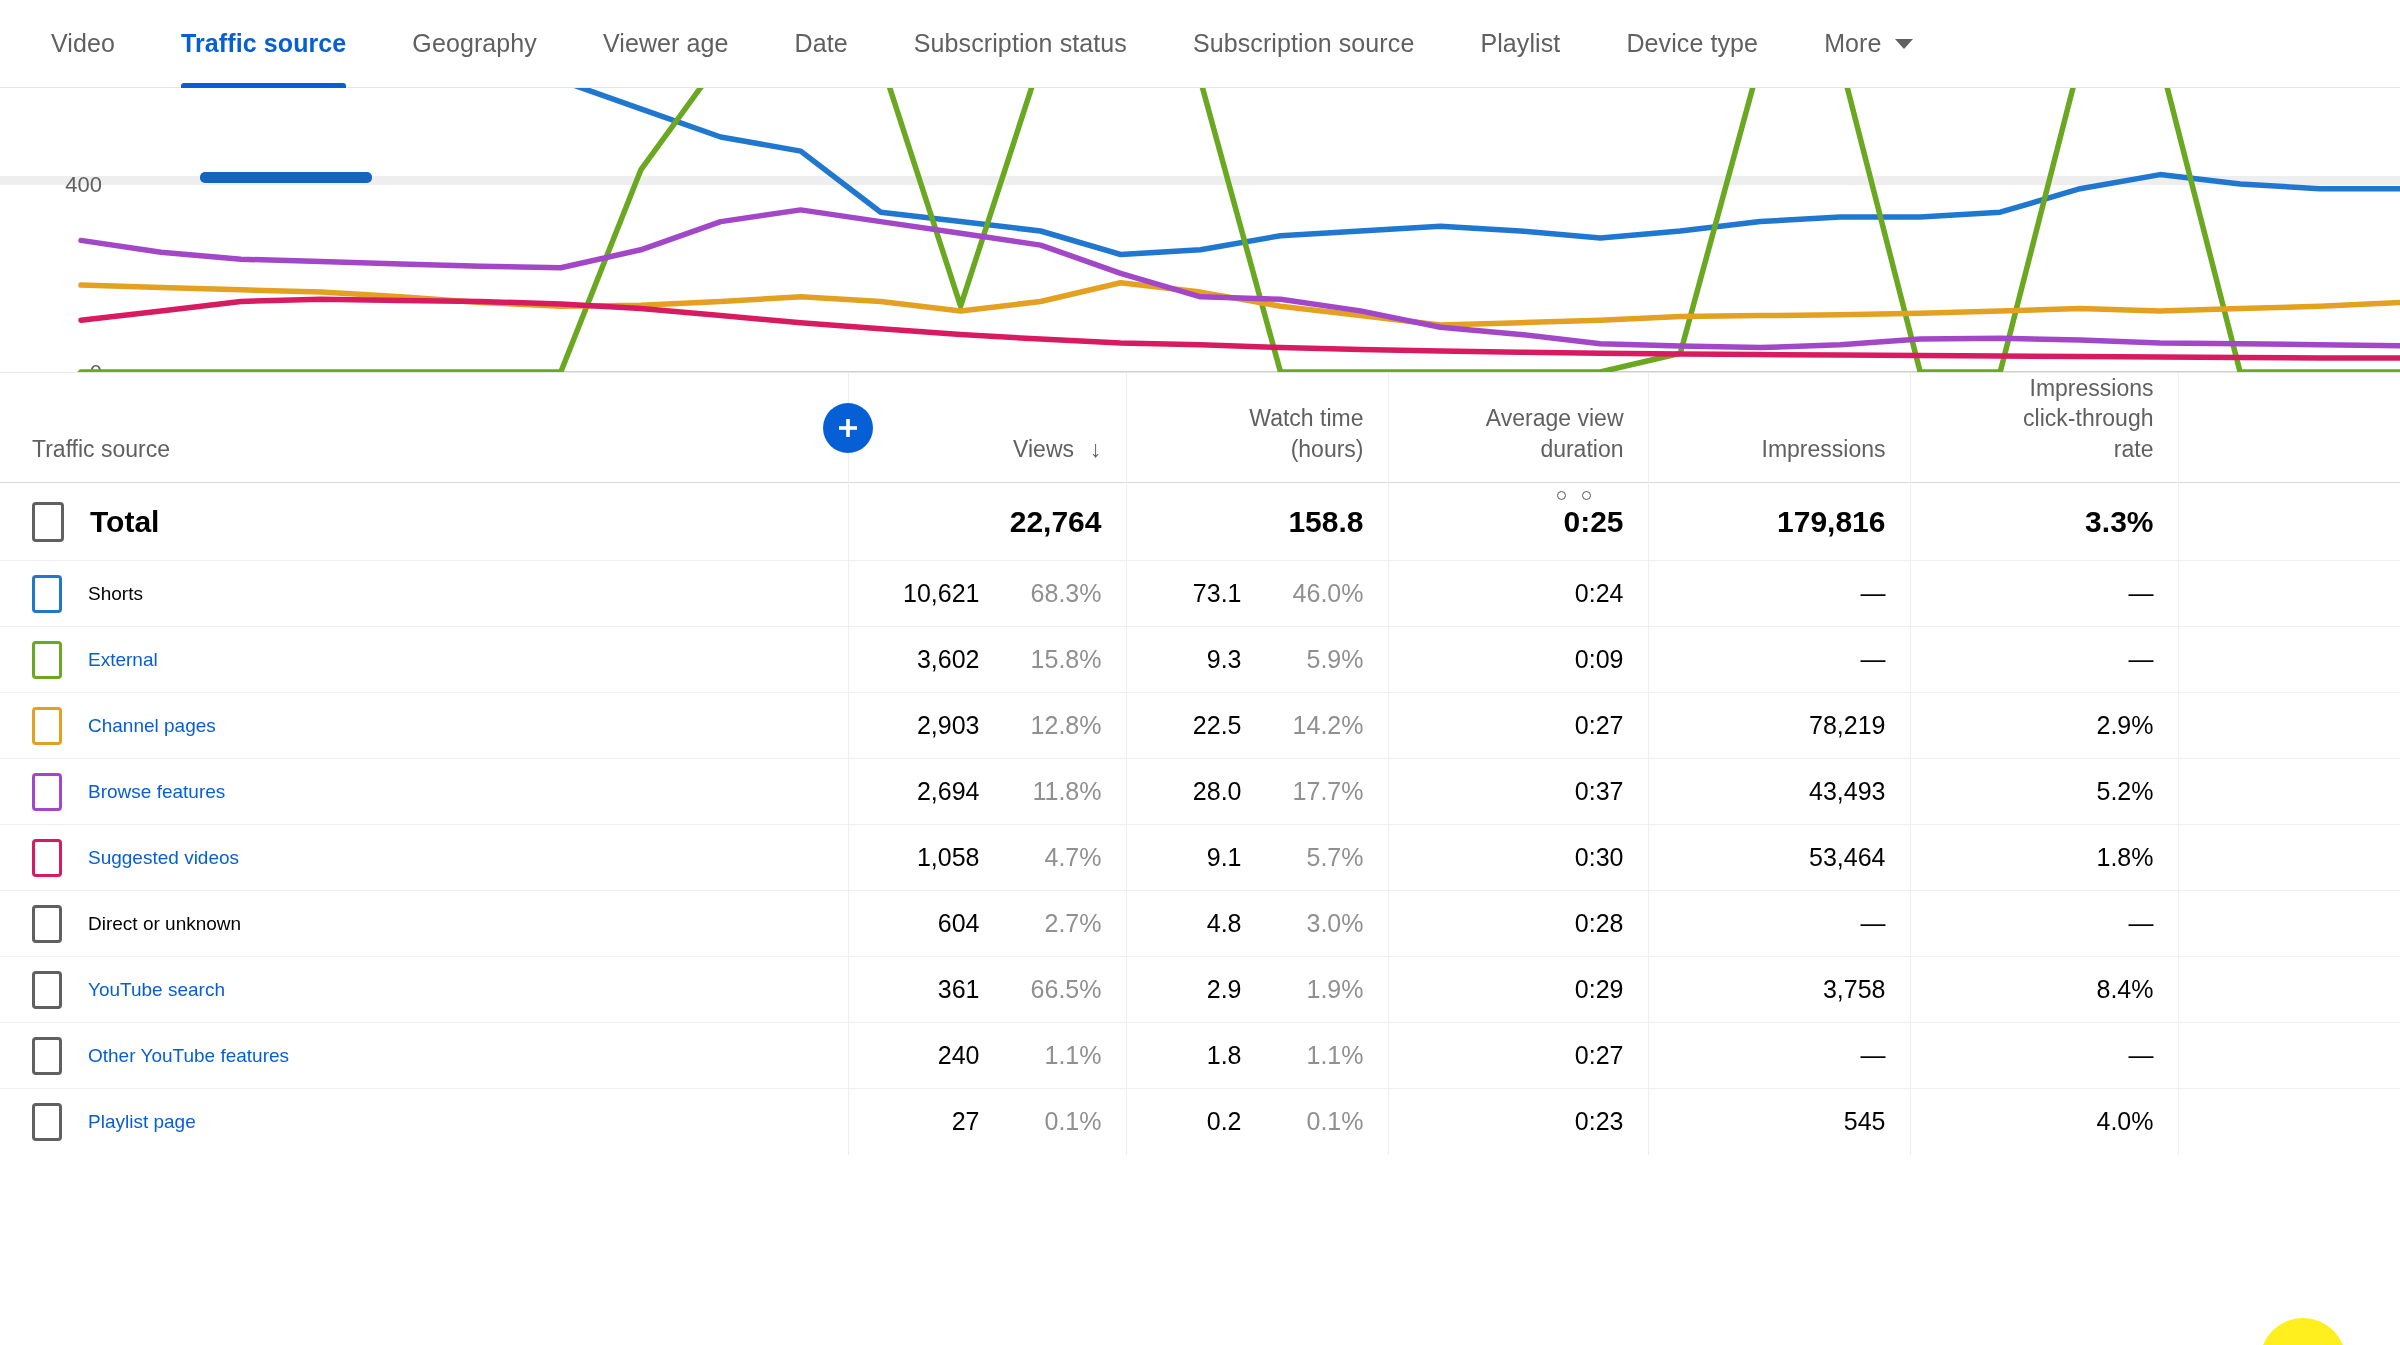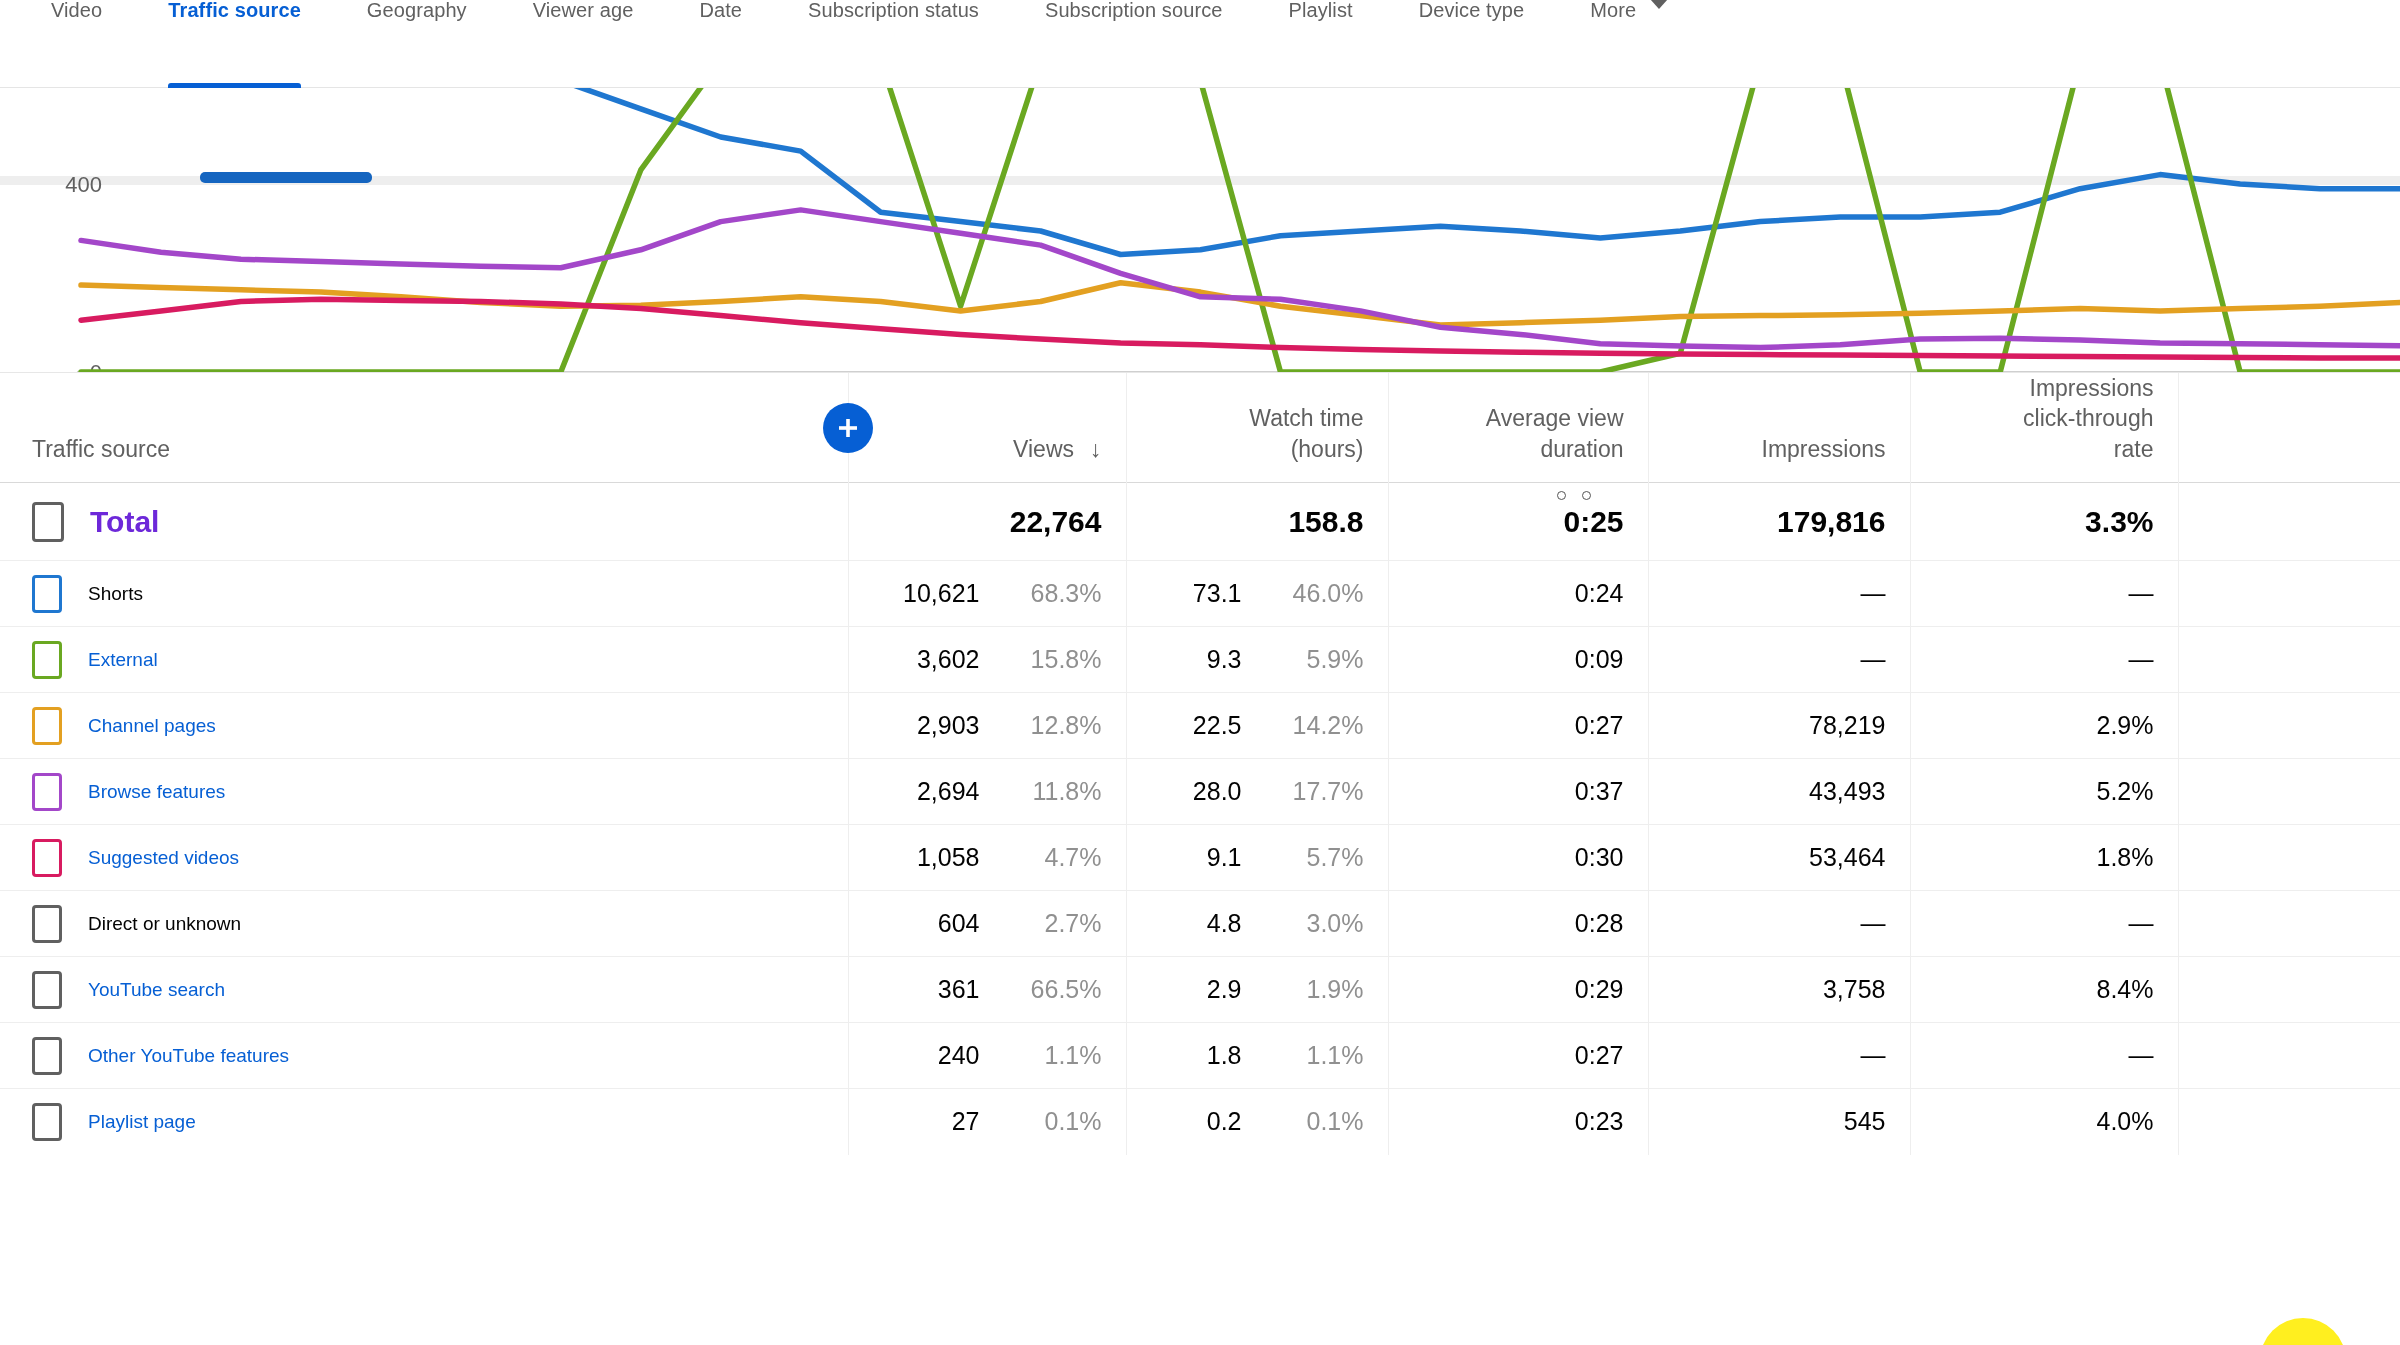--- a/index.html
+++ b/index.html
@@ -17,22 +17,23 @@
     display: flex;
     align-items: center;
     padding-left: 18px;
     border-bottom: 1px solid #e5e5e5;
     background: #fff;
   }
   .tab {
     position: relative;
     height: 89px;
     display: flex;
+    align-items: center;
     padding: 0 33px;
-    font-size: 20px;
+    font-size: 25px;
     color: #606060;
     letter-spacing: .1px;
     white-space: nowrap;
     cursor: pointer;
   }
   .tab.active { color: #065fd4; font-weight: 700; }
   .tab.active::after {
     content: "";
     position: absolute;
     left: 33px; right: 33px; bottom: 0;
@@ -142,21 +143,21 @@
     width: 30px; height: 38px;
     border: 3px solid #606060;
     border-radius: 4px;
     flex: none;
     background: #fff;
     cursor: pointer;
   }
   .total .cbox { width: 32px; height: 40px; }
   .srclabel { font-size: 19px; color: #065fd4; }
   .srclabel.plain { color: #030303; }
-  .total .srclabel { color: #6d28d9; font-weight: 700; font-size: 30px; }
+  .total .srclabel { color: #000000; font-weight: 700; font-size: 30px; }
 
   .pct { color: #909090; display: inline-block; min-width: 96px; text-align: right; margin-left: 26px; }
   .dash { color: #030303; }
 
   .avd-cell { position: relative; }
   .tip-dots {
     position: absolute;
     top: 8px;
     right: 57px;
     display: flex;

